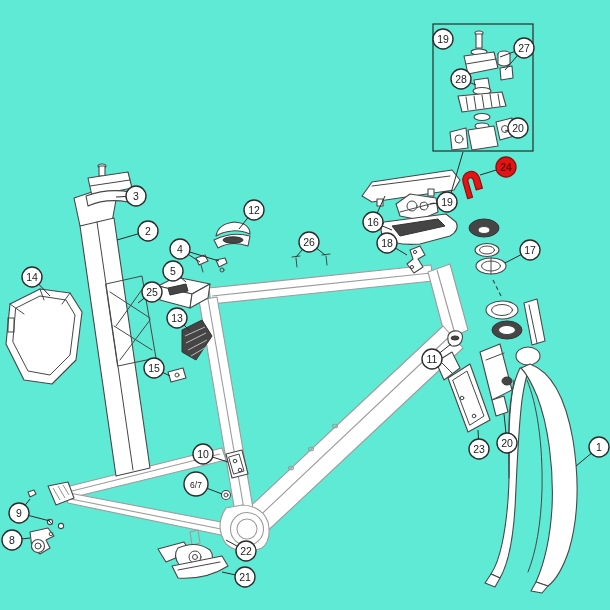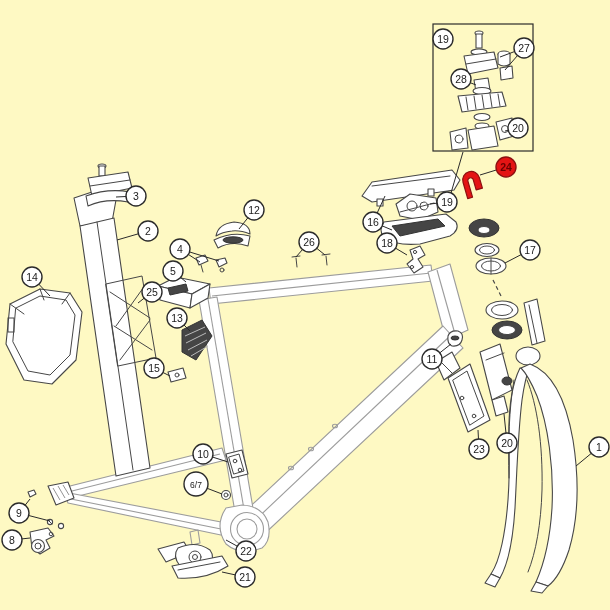--- a/index.html
+++ b/index.html
@@ -1,16 +1,16 @@
 <!DOCTYPE html>
 <html><head>
 <meta charset="utf-8">
 <style>
   html,body{margin:0;padding:0;background:#ffffff;}
-  .stage{position:relative;width:610px;height:610px;background:#fef9c3;overflow:hidden;
+  .stage{position:relative;width:610px;height:610px;background:#5eead4;overflow:hidden;
          font-family:"Liberation Sans",sans-serif;}
   svg{display:block;}
   .frame{stroke:#9c9c9c;fill:none;stroke-width:1.1;stroke-linejoin:round;}
   .framefill{stroke:#9c9c9c;fill:#ffffff;stroke-width:1.1;stroke-linejoin:round;}
   .part{stroke:#474747;fill:#ffffff;stroke-width:1.1;stroke-linejoin:round;stroke-linecap:round;}
   .partline{stroke:#474747;fill:none;stroke-width:1;stroke-linecap:round;}
   .dark{fill:#454545;stroke:#333333;stroke-width:1;}
   .lite{stroke:#bbbbbb;stroke-width:1;fill:none;}
   .leader{stroke:#2b2b2b;stroke-width:1;}
   .bubble{fill:#ffffff;stroke:#2b2b2b;stroke-width:1.4;}

